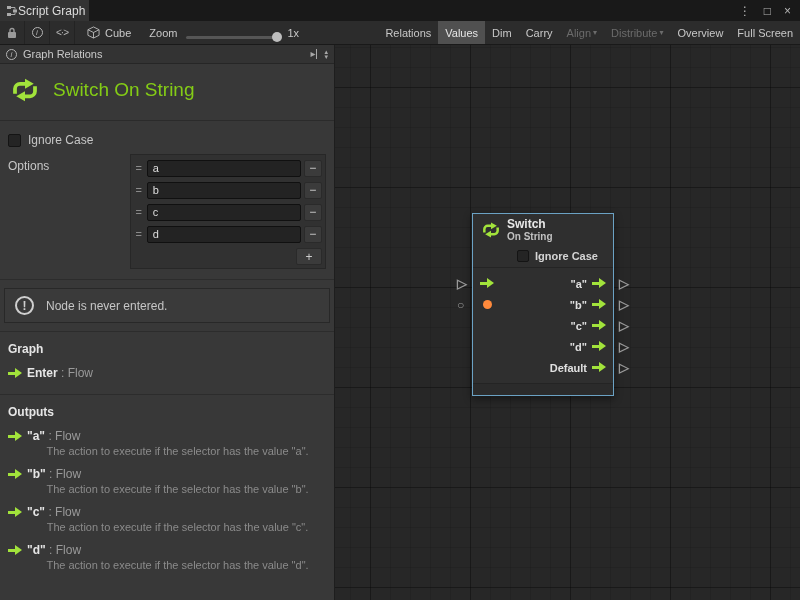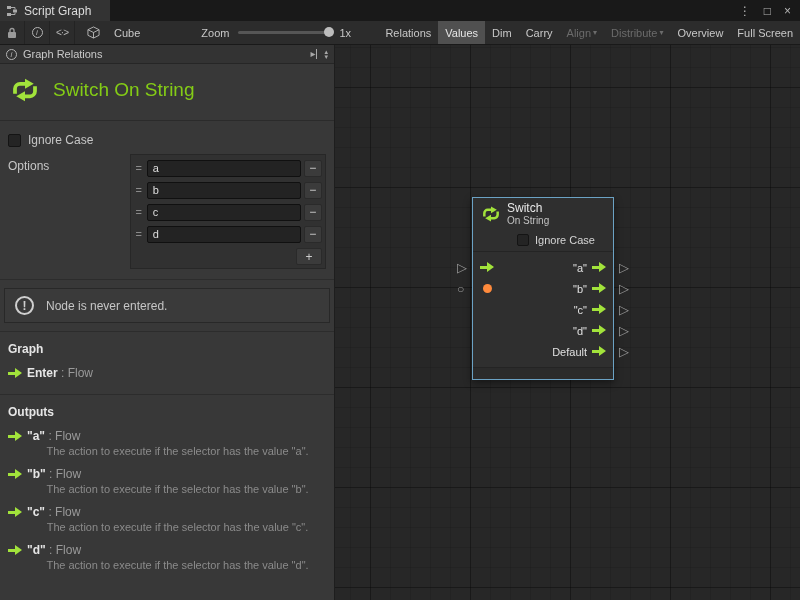--- a/index.html
+++ b/index.html
@@ -8,30 +8,30 @@
     font-family: "Liberation Sans", sans-serif;
     font-size: 12px;
     color: #c6c6c6;
     background: #2a2a2a;
     overflow: hidden;
     position: relative;
   }
 
   
   .titlebar { height: 21px; background: #191919; display: flex; align-items: stretch; }
-  .tab { display: flex; align-items: center; gap: 6px; padding: 0 19px 0 6px; background: #333333; color: #dcdcdc; font-size: 12px; }
+  .tab { display: flex; align-items: center; padding: 0 4px 0 6px; background: #333333; color: #dcdcdc; font-size: 12px; }
   .win-controls { margin-left: auto; display: flex; align-items: center; gap: 13px; padding-right: 9px; color: #b4b4b4; font-size: 12px; }
 
   
   .toolbar { height: 24px; background: #2c2c2c; border-bottom: 1px solid #191919; display: flex; align-items: center; font-size: 11px; color: #c8c8c8; }
   .tb-icon { width: 25px; height: 100%; display: flex; align-items: center; justify-content: center; border-right: 1px solid #232323; }
   .circle-i { width: 11px; height: 11px; border: 1px solid #b5b5b5; border-radius: 50%; color: #b5b5b5; font-size: 8px; font-style: italic; display: flex; align-items: center; justify-content: center; }
   .code-glyph { font-size: 10px; color: #b5b5b5; letter-spacing: -1px; }
-  .tb-target { display: flex; align-items: center; gap: 14px; padding: 0 12px; }
-  .zoom-group { display: flex; align-items: center; padding-left: 6px; margin-left: 43px; }
+  .tb-target { display: flex; align-items: center; gap: 5px; padding: 0 12px; }
+  .zoom-group { display: flex; align-items: flex-end; padding-left: 6px; }
   .slider { width: 92px; height: 3px; background: #565656; border-radius: 2px; position: relative; margin: 0 9px; }
   .slider-handle { position: absolute; right: -4px; top: -4px; width: 10px; height: 10px; background: #bdbdbd; border-radius: 50%; }
   .tb-buttons { margin-left: auto; display: flex; height: 100%; align-items: stretch; }
   .tb-btn { background: transparent; border: none; color: #c8c8c8; font: inherit; font-size: 11px; padding: 0 7px; height: 100%; display: flex; align-items: center; gap: 2px; }
   .tb-btn.active { background: #505050; color: #e6e6e6; }
   .tb-btn.disabled { color: #6b6b6b; }
   .dd { font-size: 8px; }
 
   
   .main { display: flex; height: calc(100% - 45px); }
@@ -84,21 +84,21 @@
     background-image:
       linear-gradient(to right, rgba(0,0,0,0.28) 1px, transparent 1px),
       linear-gradient(to bottom, rgba(0,0,0,0.28) 1px, transparent 1px),
       linear-gradient(to right, rgba(0,0,0,0.09) 1px, transparent 1px),
       linear-gradient(to bottom, rgba(0,0,0,0.09) 1px, transparent 1px);
     background-size: 100px 100px, 100px 100px, 20px 20px, 20px 20px;
     background-position: 35px 42px, 35px 42px, 35px 42px, 35px 42px;
   }
 
   
-  .node { position: absolute; left: 137px; top: 152px; width: 142px; background: #2f2f2f; border: 1px solid var(--select); box-shadow: 0 3px 8px rgba(0,0,0,0.45); }
+  .node { position: absolute; left: 137px; top: 168px; width: 142px; background: #2f2f2f; border: 1px solid var(--select); box-shadow: 0 3px 8px rgba(0,0,0,0.45); font-weight: bold; }
   .node-header { height: 32px; display: flex; align-items: center; gap: 6px; padding: 0 8px; }
   .node-title { font-size: 12px; color: #e8e8e8; line-height: 13px; }
   .node-sub { font-size: 10px; color: #c2c2c2; line-height: 11px; }
   .node-ignore { height: 19px; display: flex; align-items: center; gap: 6px; padding-left: 44px; font-size: 11px; color: #d5d5d5; }
   .node-ignore .checkbox { width: 12px; height: 12px; }
   .node-divider { border-top: 1px solid #242424; margin: 2px 0; }
   .node-ports { padding: 3px 7px; }
   .node-row { height: 21px; display: flex; align-items: center; gap: 5px; }
   .grow { flex: 1; }
   .out-label { color: #e0e0e0; font-size: 11px; }

